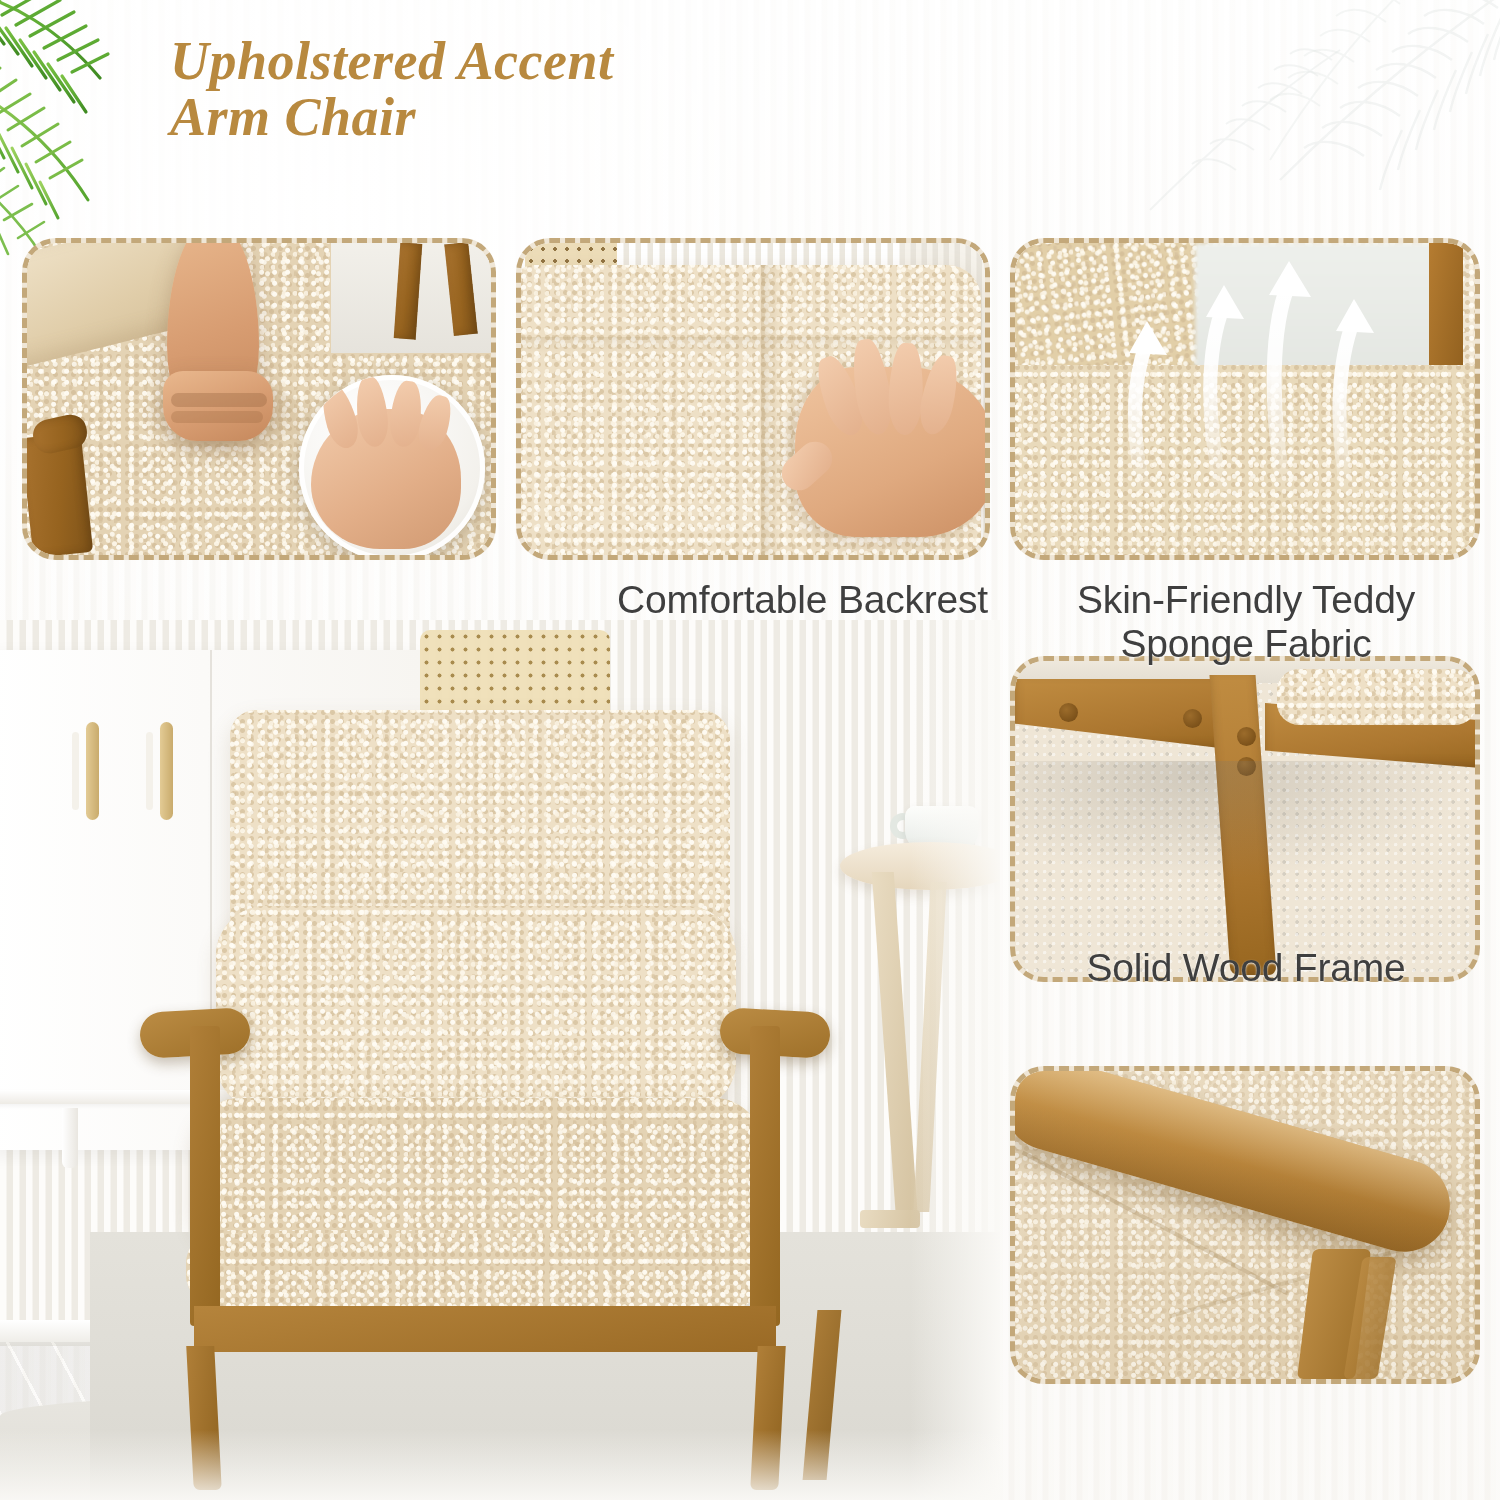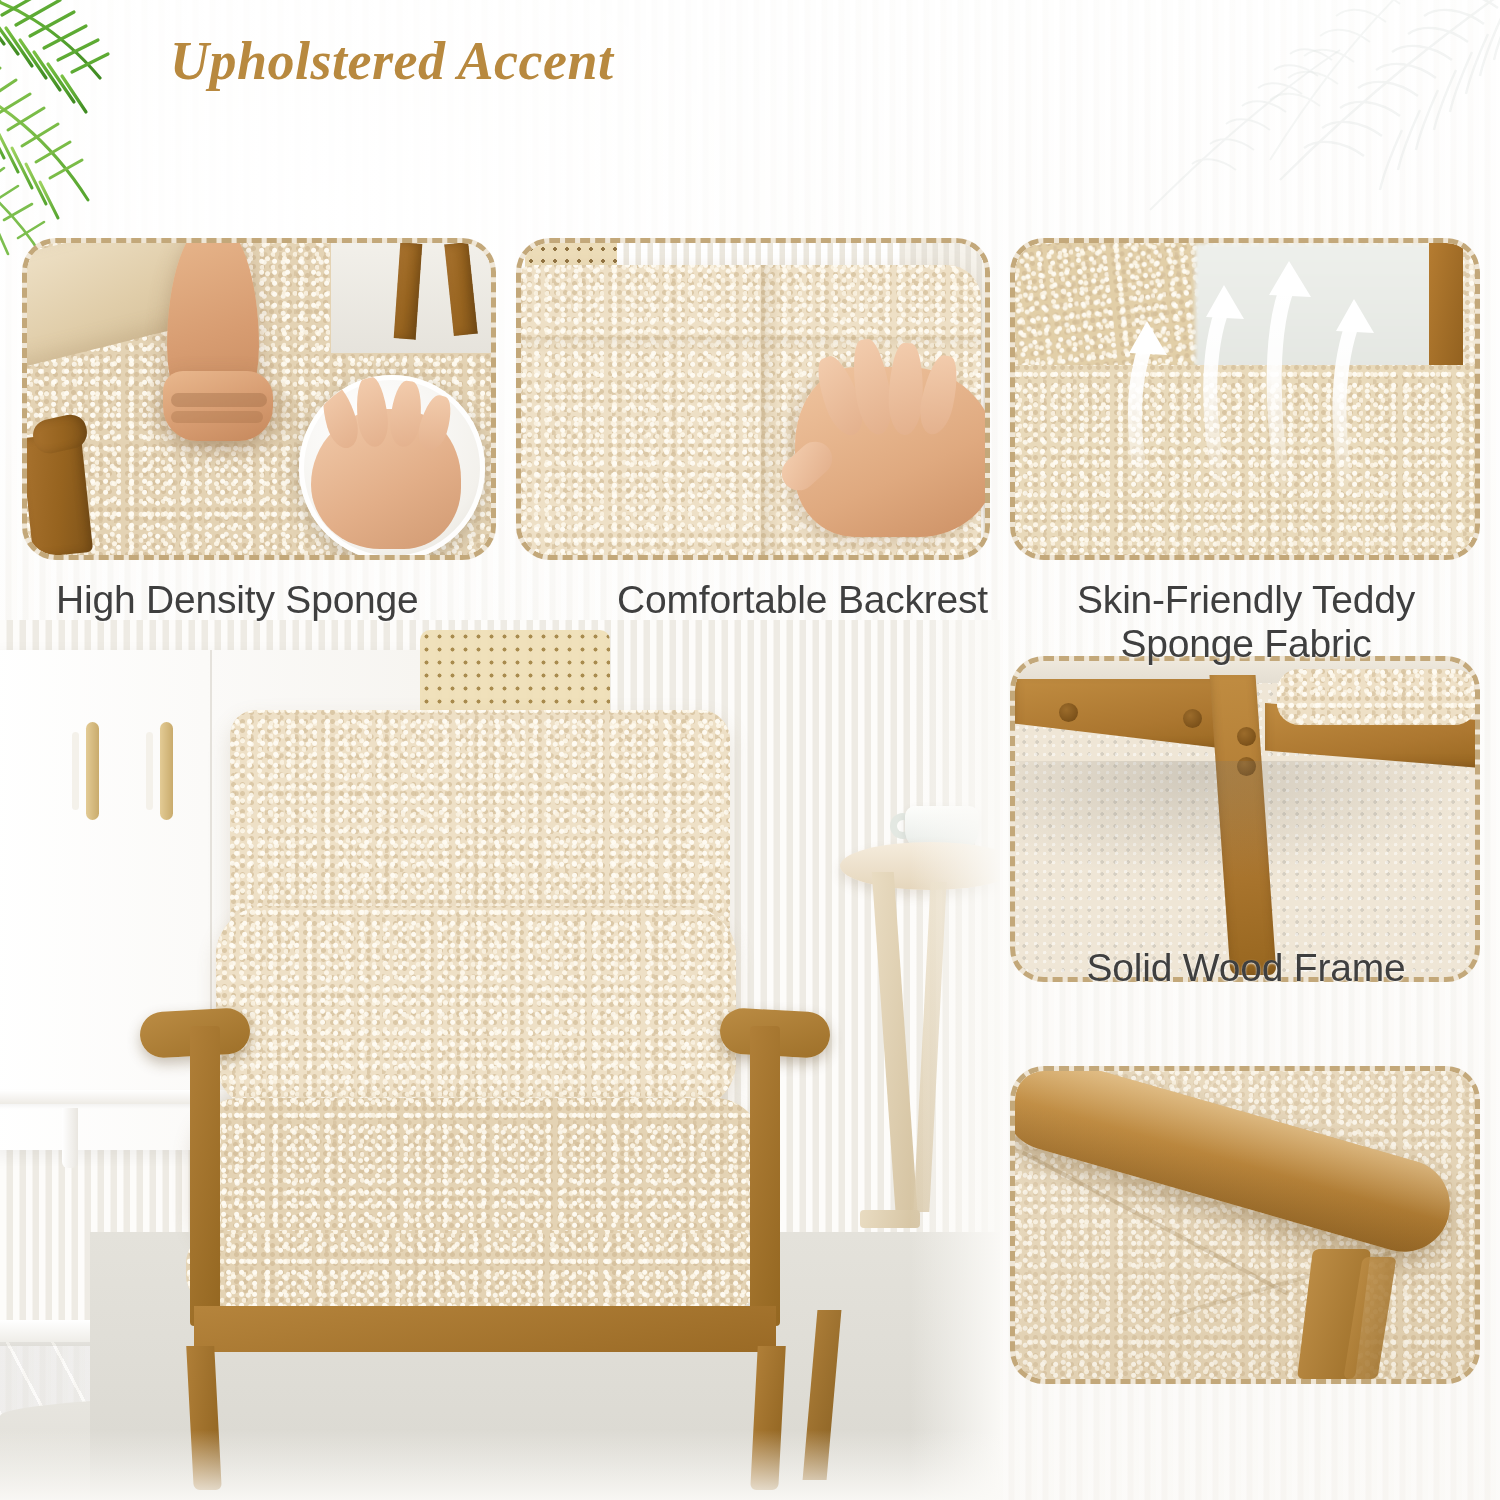--- a/index.html
+++ b/index.html
@@ -563,20 +563,21 @@
         <path d="M-20 212 L-4 248"></path>
           <path d="M-6 226 L10 262"></path>
           <path d="M8 242 L24 278"></path>
         <path d="M22 258 L38 294"></path>
       </g>
     </svg>
   </div>
 
   <h1 class="title">
     <span>Upholstered Accent</span>
+    <span class="line2">Arm Chair</span>
   </h1>
 
   <div class="panel" id="panel-sponge">
     <div class="photo">
       <div class="boucle"></div>
 
       <div class="cushion-slab" style="left:-30px; top:-10px; width:230px; height:110px; transform:rotate(-14deg); border-radius:12px;"></div>
 
       <div style="position:absolute; right:0; top:0; width:160px; height:110px; background:linear-gradient(to bottom,#f2f0ea,#e6e3dc);"></div>
       <div class="wood-leg" style="right:72px; top:0; width:22px; height:96px; transform:rotate(4deg);"></div>
@@ -729,23 +730,20 @@
 
       <div class="armrest-bar" style="left:-18px; top:38px; width:460px; height:92px; transform:rotate(16deg);">
         <div style="position:absolute; inset:0; border-radius:60px; background:linear-gradient(to bottom, rgba(255,236,200,0.45), rgba(255,236,200,0) 55%, rgba(90,58,16,0.22));"></div>
       </div>
 
       <div class="armrest-post" style="left:290px; top:178px; width:58px; height:130px; transform:skewX(-7deg);"></div>
       <div class="armrest-post" style="left:338px; top:186px; width:34px; height:122px; transform:skewX(-9deg); opacity:0.85;"></div>
     </div>
   </div>
 
-  <div class="caption" id="cap-sponge">
-    <span>High Density Sponge</span>
-  </div>
   <div class="caption" id="cap-back">
     <span>Comfortable Backrest</span>
   </div>
   <div class="caption" id="cap-fabric">
     <span>Skin-Friendly Teddy</span>
     <span class="l2">Sponge Fabric</span>
   </div>
   <div class="caption" id="cap-wood">
     <span>Solid Wood Frame</span>
   </div>

